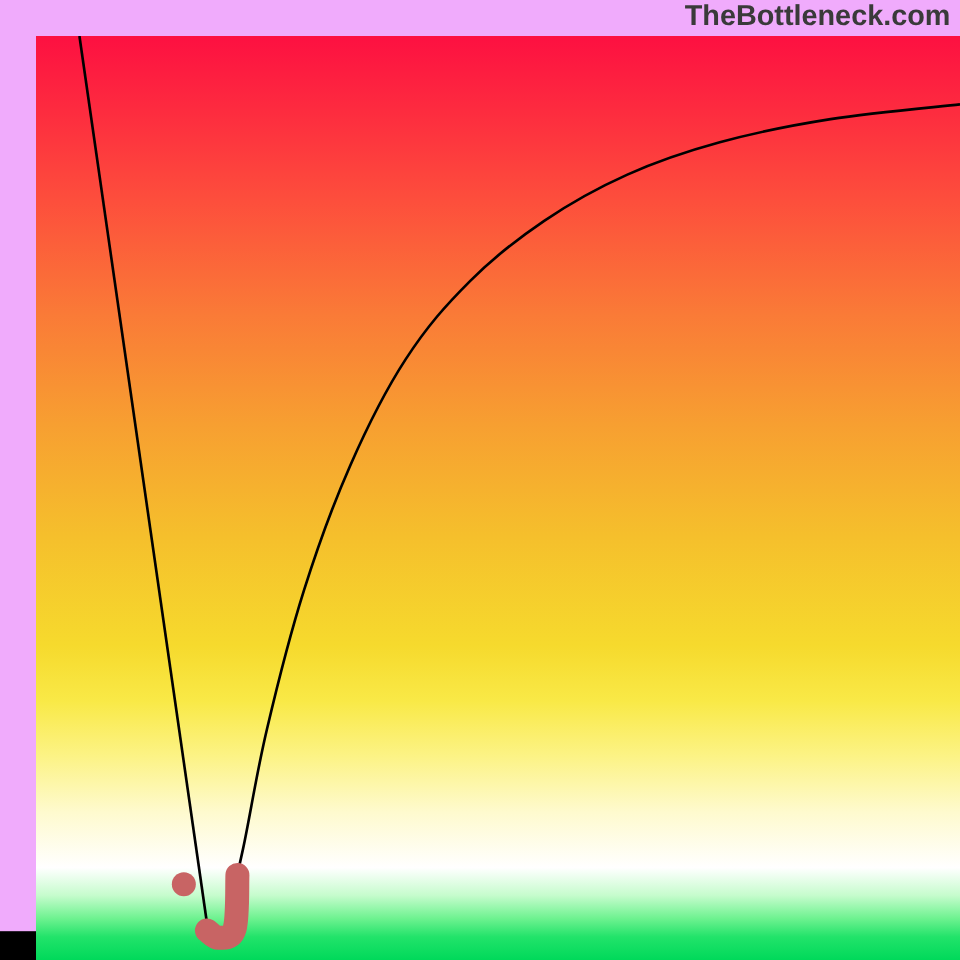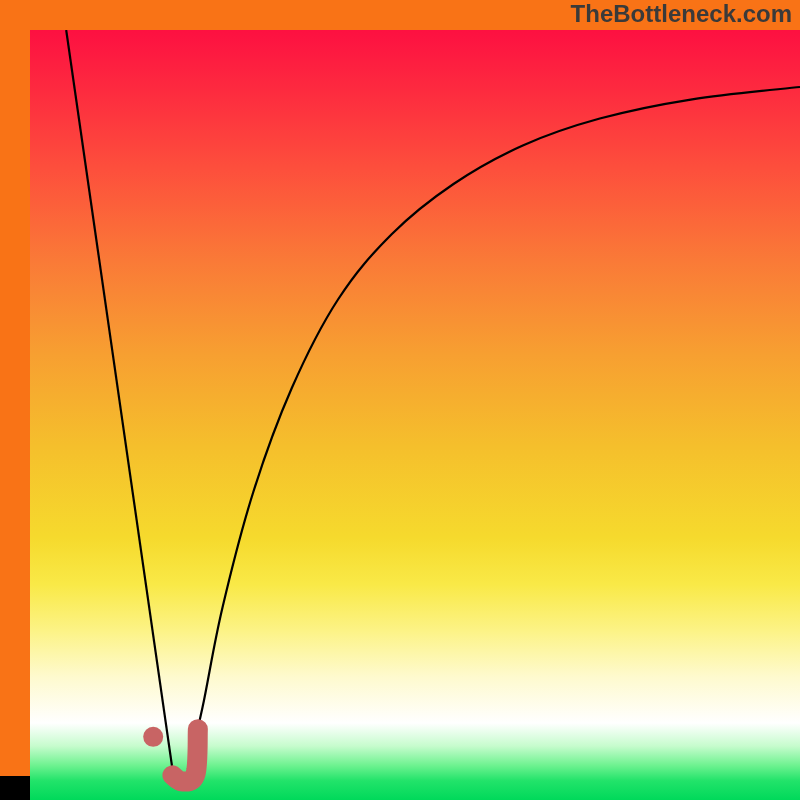--- a/index.html
+++ b/index.html
@@ -1,21 +1,21 @@
 <!DOCTYPE html>
 <html><head>
 <meta charset="utf-8">
 <style>
   * { margin: 0; padding: 0; box-sizing: border-box; }
   html, body { width: 800px; height: 800px; overflow: hidden; background: #000; font-family: Arial, sans-serif; }
   .frame {
     position: relative;
     width: 800px;
     height: 776px;
-    background: #f97316;
+    background: #f0abfc;
   }
   .watermark {
     position: absolute;
     top: 0;
     right: 8px;
     color: #3a3a3a;
     font-size: 24px;
     font-weight: bold;
     z-index: 3;
   }

